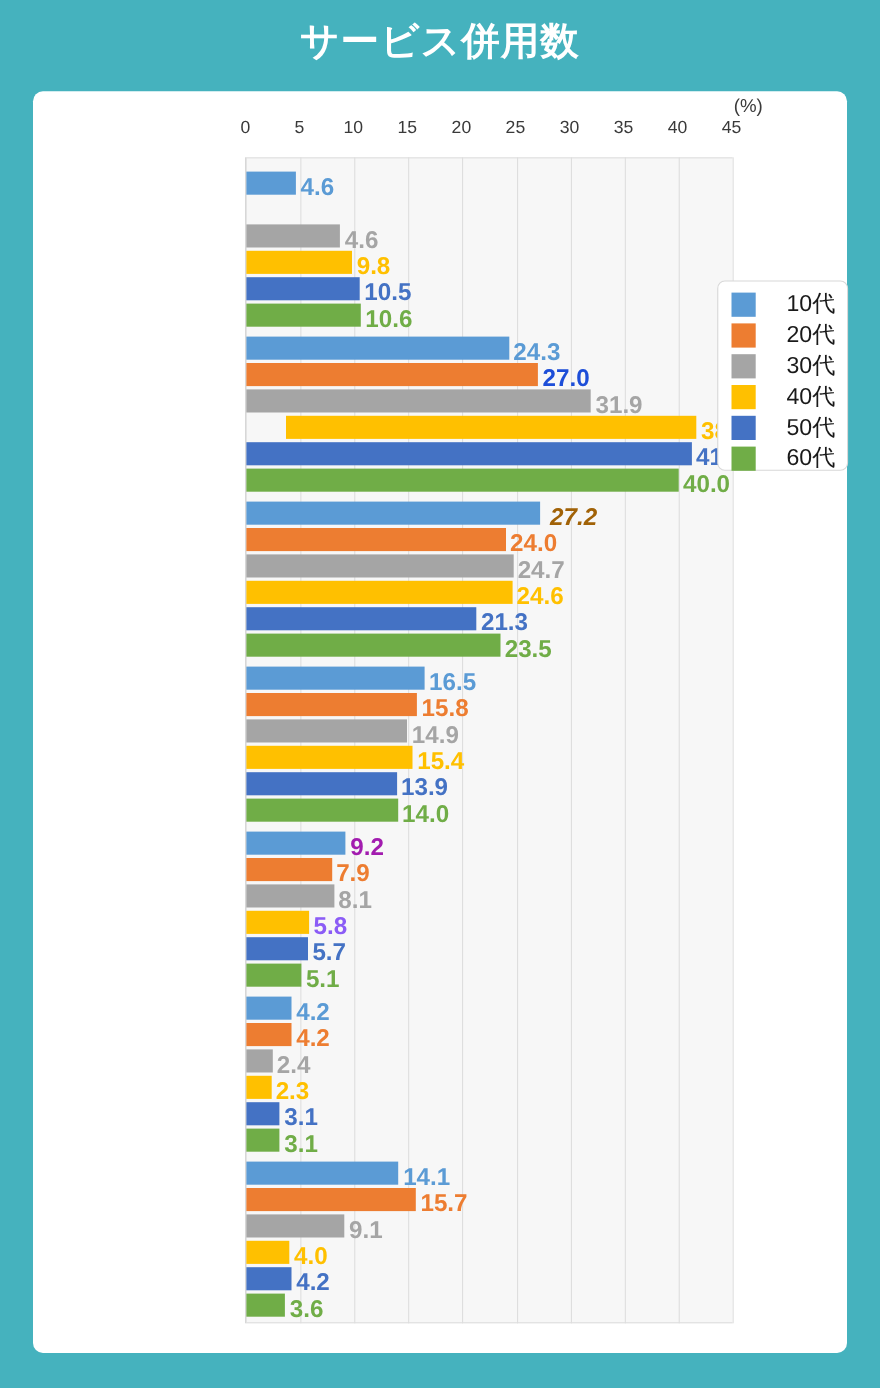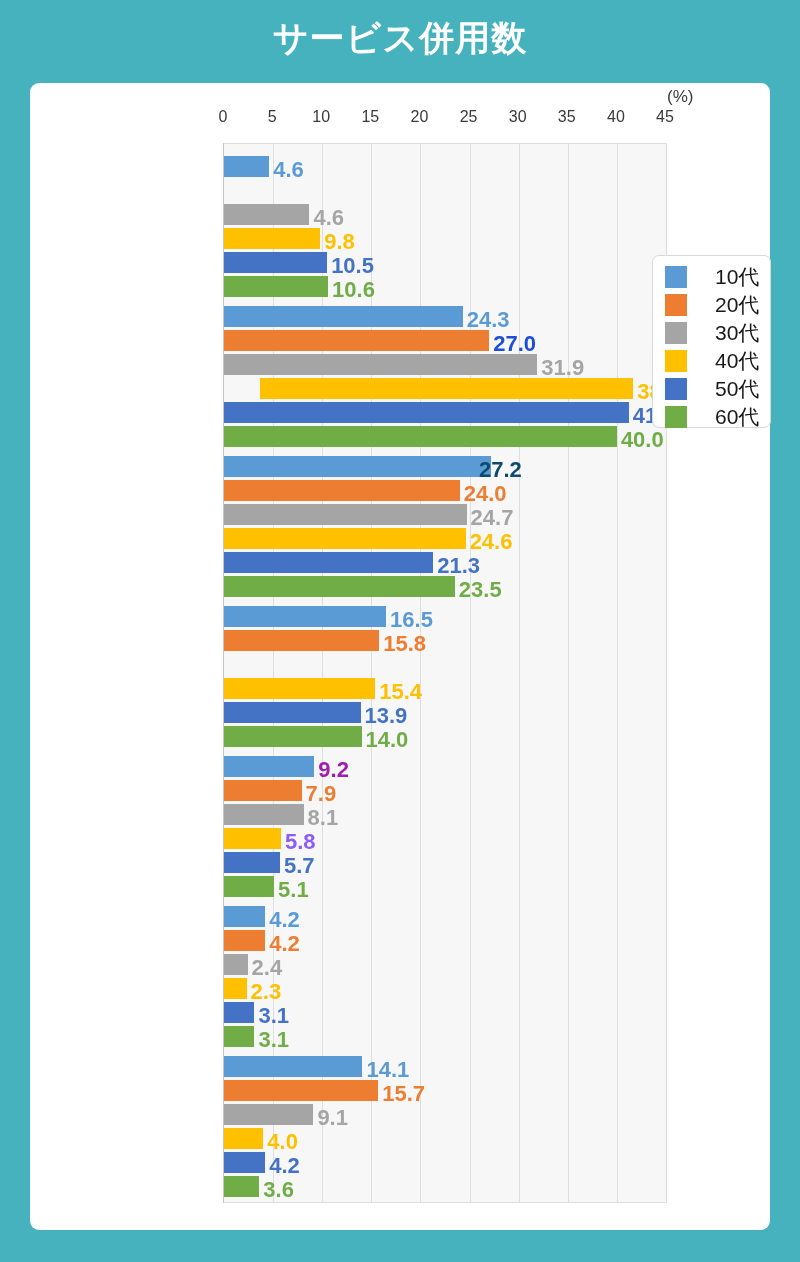--- a/index.html
+++ b/index.html
@@ -218,21 +218,21 @@
           <div class="bar-value" style="left: 408.676px; color: rgb(68, 114, 196);">41.2</div>
         </div>
         <div class="bar-row" style="top: 120px; width: 442px;">
           <div class="bar" style="width: 392.889px; background: rgb(112, 173, 71);"></div>
           <div class="bar-value" style="left: 396.889px; color: rgb(112, 173, 71);">40.0</div>
         </div>
       </div>
       <div class="cat-group" style="top: 313px;">
         <div class="bar-row" style="top: 0px; width: 442px;">
           <div class="bar" style="width: 267.164px; background: rgb(91, 155, 213);"></div>
-          <div class="bar-value" style="left: 255px; color: #0c4a6e;">27.2</div>
+          <div class="bar-value" style="left: 276px; color: #a16207; font-style: italic;">27.2</div>
         </div>
         <div class="bar-row" style="top: 24px; width: 442px;">
           <div class="bar" style="width: 235.733px; background: rgb(237, 125, 49);"></div>
           <div class="bar-value" style="left: 239.733px; color: rgb(237, 125, 49);">24.0</div>
         </div>
         <div class="bar-row" style="top: 48px; width: 442px;">
           <div class="bar" style="width: 242.609px; background: rgb(165, 165, 165);"></div>
           <div class="bar-value" style="left: 246.609px; color: rgb(165, 165, 165);">24.7</div>
         </div>
         <div class="bar-row" style="top: 72px; width: 442px;">
@@ -250,20 +250,24 @@
       </div>
       <div class="cat-group" style="top: 463px;">
         <div class="bar-row" style="top: 0px; width: 442px;">
           <div class="bar" style="width: 162.067px; background: rgb(91, 155, 213);"></div>
           <div class="bar-value" style="left: 166.067px; color: rgb(91, 155, 213);">16.5</div>
         </div>
         <div class="bar-row" style="top: 24px; width: 442px;">
           <div class="bar" style="width: 155.191px; background: rgb(237, 125, 49);"></div>
           <div class="bar-value" style="left: 159.191px; color: rgb(237, 125, 49);">15.8</div>
         </div>
+        <div class="bar-row" style="top: 48px; width: 442px;">
+          <div class="bar" style="width: 146.351px; background: rgb(165, 165, 165);"></div>
+          <div class="bar-value" style="left: 150.351px; color: rgb(165, 165, 165);">14.9</div>
+        </div>
         <div class="bar-row" style="top: 72px; width: 442px;">
           <div class="bar" style="width: 151.262px; background: rgb(255, 192, 0);"></div>
           <div class="bar-value" style="left: 155.262px; color: rgb(255, 192, 0);">15.4</div>
         </div>
         <div class="bar-row" style="top: 96px; width: 442px;">
           <div class="bar" style="width: 136.529px; background: rgb(68, 114, 196);"></div>
           <div class="bar-value" style="left: 140.529px; color: rgb(68, 114, 196);">13.9</div>
         </div>
         <div class="bar-row" style="top: 120px; width: 442px;">
           <div class="bar" style="width: 137.511px; background: rgb(112, 173, 71);"></div>

